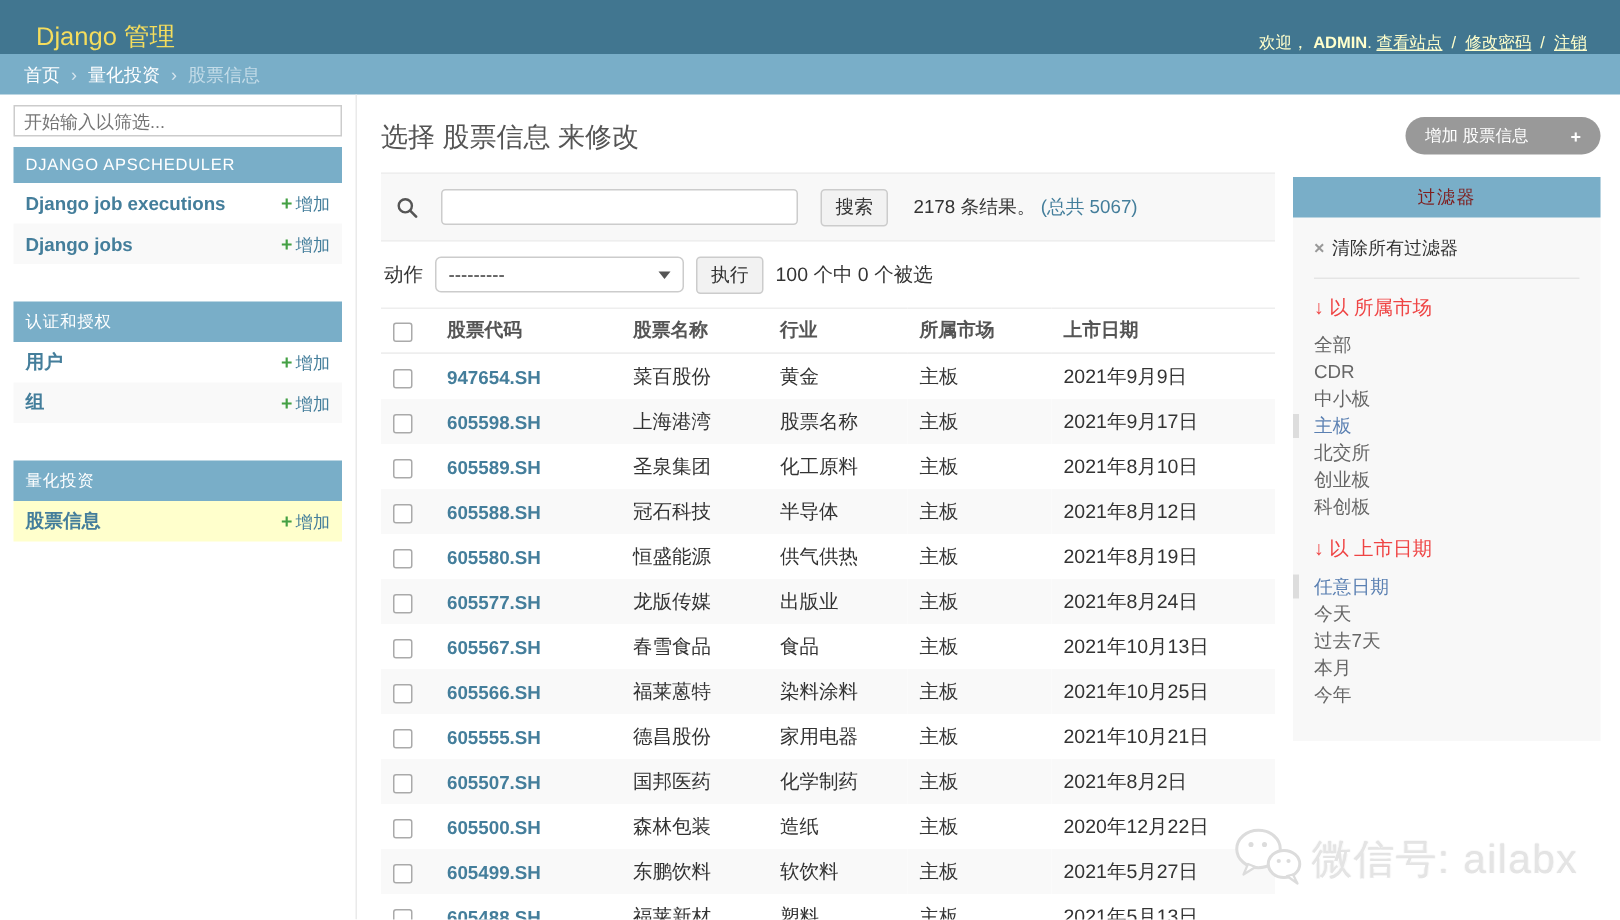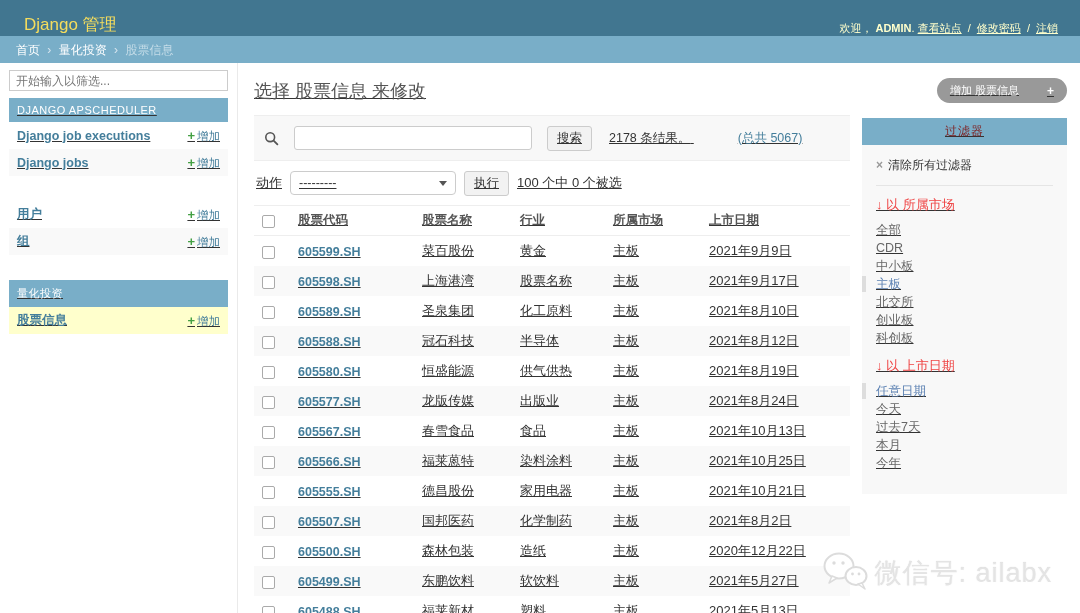--- a/index.html
+++ b/index.html
@@ -19,21 +19,21 @@
   .user-tools a { color:var(--header-text,#ffffcc); text-decoration:underline; }
   .user-tools .sep { margin:0 3px; }
 
   
   .breadcrumbs { background:var(--breadcrumb-bg,#79aec8); height:27px; padding:6px 24px 6px 16px;
     color:#c4dce8; font-size:12px; }
   .breadcrumbs a { color:#fff; }
   .breadcrumbs .bsep { margin:0 4px; color:#d6e5ef; }
 
   
-  #container { display:flex; height:550px;text-decoration:underline; }
+  #container { display:flex; height:550px; }
   #nav-sidebar { width:238px; flex-shrink:0; border-right:1px solid #eaeaea;
     padding:7px 9px 0 9px; }
   #main { flex:1; min-width:0; }
 
   
   #nav-filter { width:100%; height:21px; border:1px solid #ccc; padding:2px 6px;
     font-size:12px; color:#555; margin-bottom:7px; font-family:inherit; }
   .sb-module { margin-bottom:25px; }
   .sb-caption { background:var(--caption-bg,#79aec8); color:#fff; font-size:11px;
     letter-spacing:.5px; padding:6px 8px; text-transform:uppercase; font-weight:400; }
@@ -59,21 +59,21 @@
 
   #toolbar { background:var(--toolbar-bg,#f8f8f8); border-top:1px solid #eee;
     border-bottom:1px solid #eee; height:46px; display:flex; align-items:center;
     gap:15px; padding:0 10px; }
   .mag-icon { display:inline-flex; }
   #searchbar { width:238px; height:24px; border:1px solid #ccc; border-radius:3px;
     padding:0 6px; font-size:12.5px; font-family:inherit; }
   .btn-flat { background:#f2f2f2; border:1px solid #ccc; border-radius:3px;
     color:#333; font-size:12.5px; padding:3px 9px; font-family:inherit; cursor:pointer; }
   .result-count { font-size:12.5px; color:#333; margin-left:2px; }
-  .result-count a { color:var(--link,#447e9b);margin-left:44px; }
+  .result-count a { color:var(--link,#447e9b); }
 
   .actions { height:44px; display:flex; align-items:center; gap:8px; padding:0 10px 0 2px;
     font-size:13px; color:#333; }
   .fake-select { width:166px; height:24px; border:1px solid #ccc; border-radius:4px;
     background:#fff; display:flex; align-items:center; justify-content:space-between;
     padding:0 8px; font-size:12.5px; color:#333; cursor:default; }
   .fake-select .chev { width:0; height:0; border-left:4px solid transparent;
     border-right:4px solid transparent; border-top:5px solid #555; }
 
   table.results { width:100%; border-collapse:collapse; font-size:13px; table-layout:fixed; }
@@ -148,20 +148,21 @@
           <div class="sb-row">
             <a class="sb-link">Django job executions</a>
             <a class="addlink"><span class="plus">+</span><span class="addtxt">增加</span></a>
           </div>
           <div class="sb-row alt">
             <a class="sb-link">Django jobs</a>
             <a class="addlink"><span class="plus">+</span><span class="addtxt">增加</span></a>
           </div>
         </div>
         <div class="sb-module">
+          <div class="sb-caption">认证和授权</div>
           <div class="sb-row">
             <a class="sb-link">用户</a>
             <a class="addlink"><span class="plus">+</span><span class="addtxt">增加</span></a>
           </div>
           <div class="sb-row alt">
             <a class="sb-link">组</a>
             <a class="addlink"><span class="plus">+</span><span class="addtxt">增加</span></a>
           </div>
         </div>
         <div class="sb-module">
@@ -228,21 +229,21 @@
               <th>股票代码</th>
               <th>股票名称</th>
               <th>行业</th>
               <th>所属市场</th>
               <th>上市日期</th>
             </tr>
           </thead>
           <tbody>
               <tr class="rrow">
                 <td class="cbcell"><span class="cb"></span></td>
-                <th class="codecell"><a class="codelink">605599.SH</a></th>
+                <th class="codecell"><a class="codelink">947654.SH</a></th>
                 <td class="cell">菜百股份</td>
                 <td class="cell">黄金</td>
                 <td class="cell">主板</td>
                 <td class="cell">2021年9月9日</td>
               </tr>
               <tr class="rrow alt">
                 <td class="cbcell"><span class="cb"></span></td>
                 <th class="codecell"><a class="codelink">605598.SH</a></th>
                 <td class="cell">上海港湾</td>
                 <td class="cell">股票名称</td>

